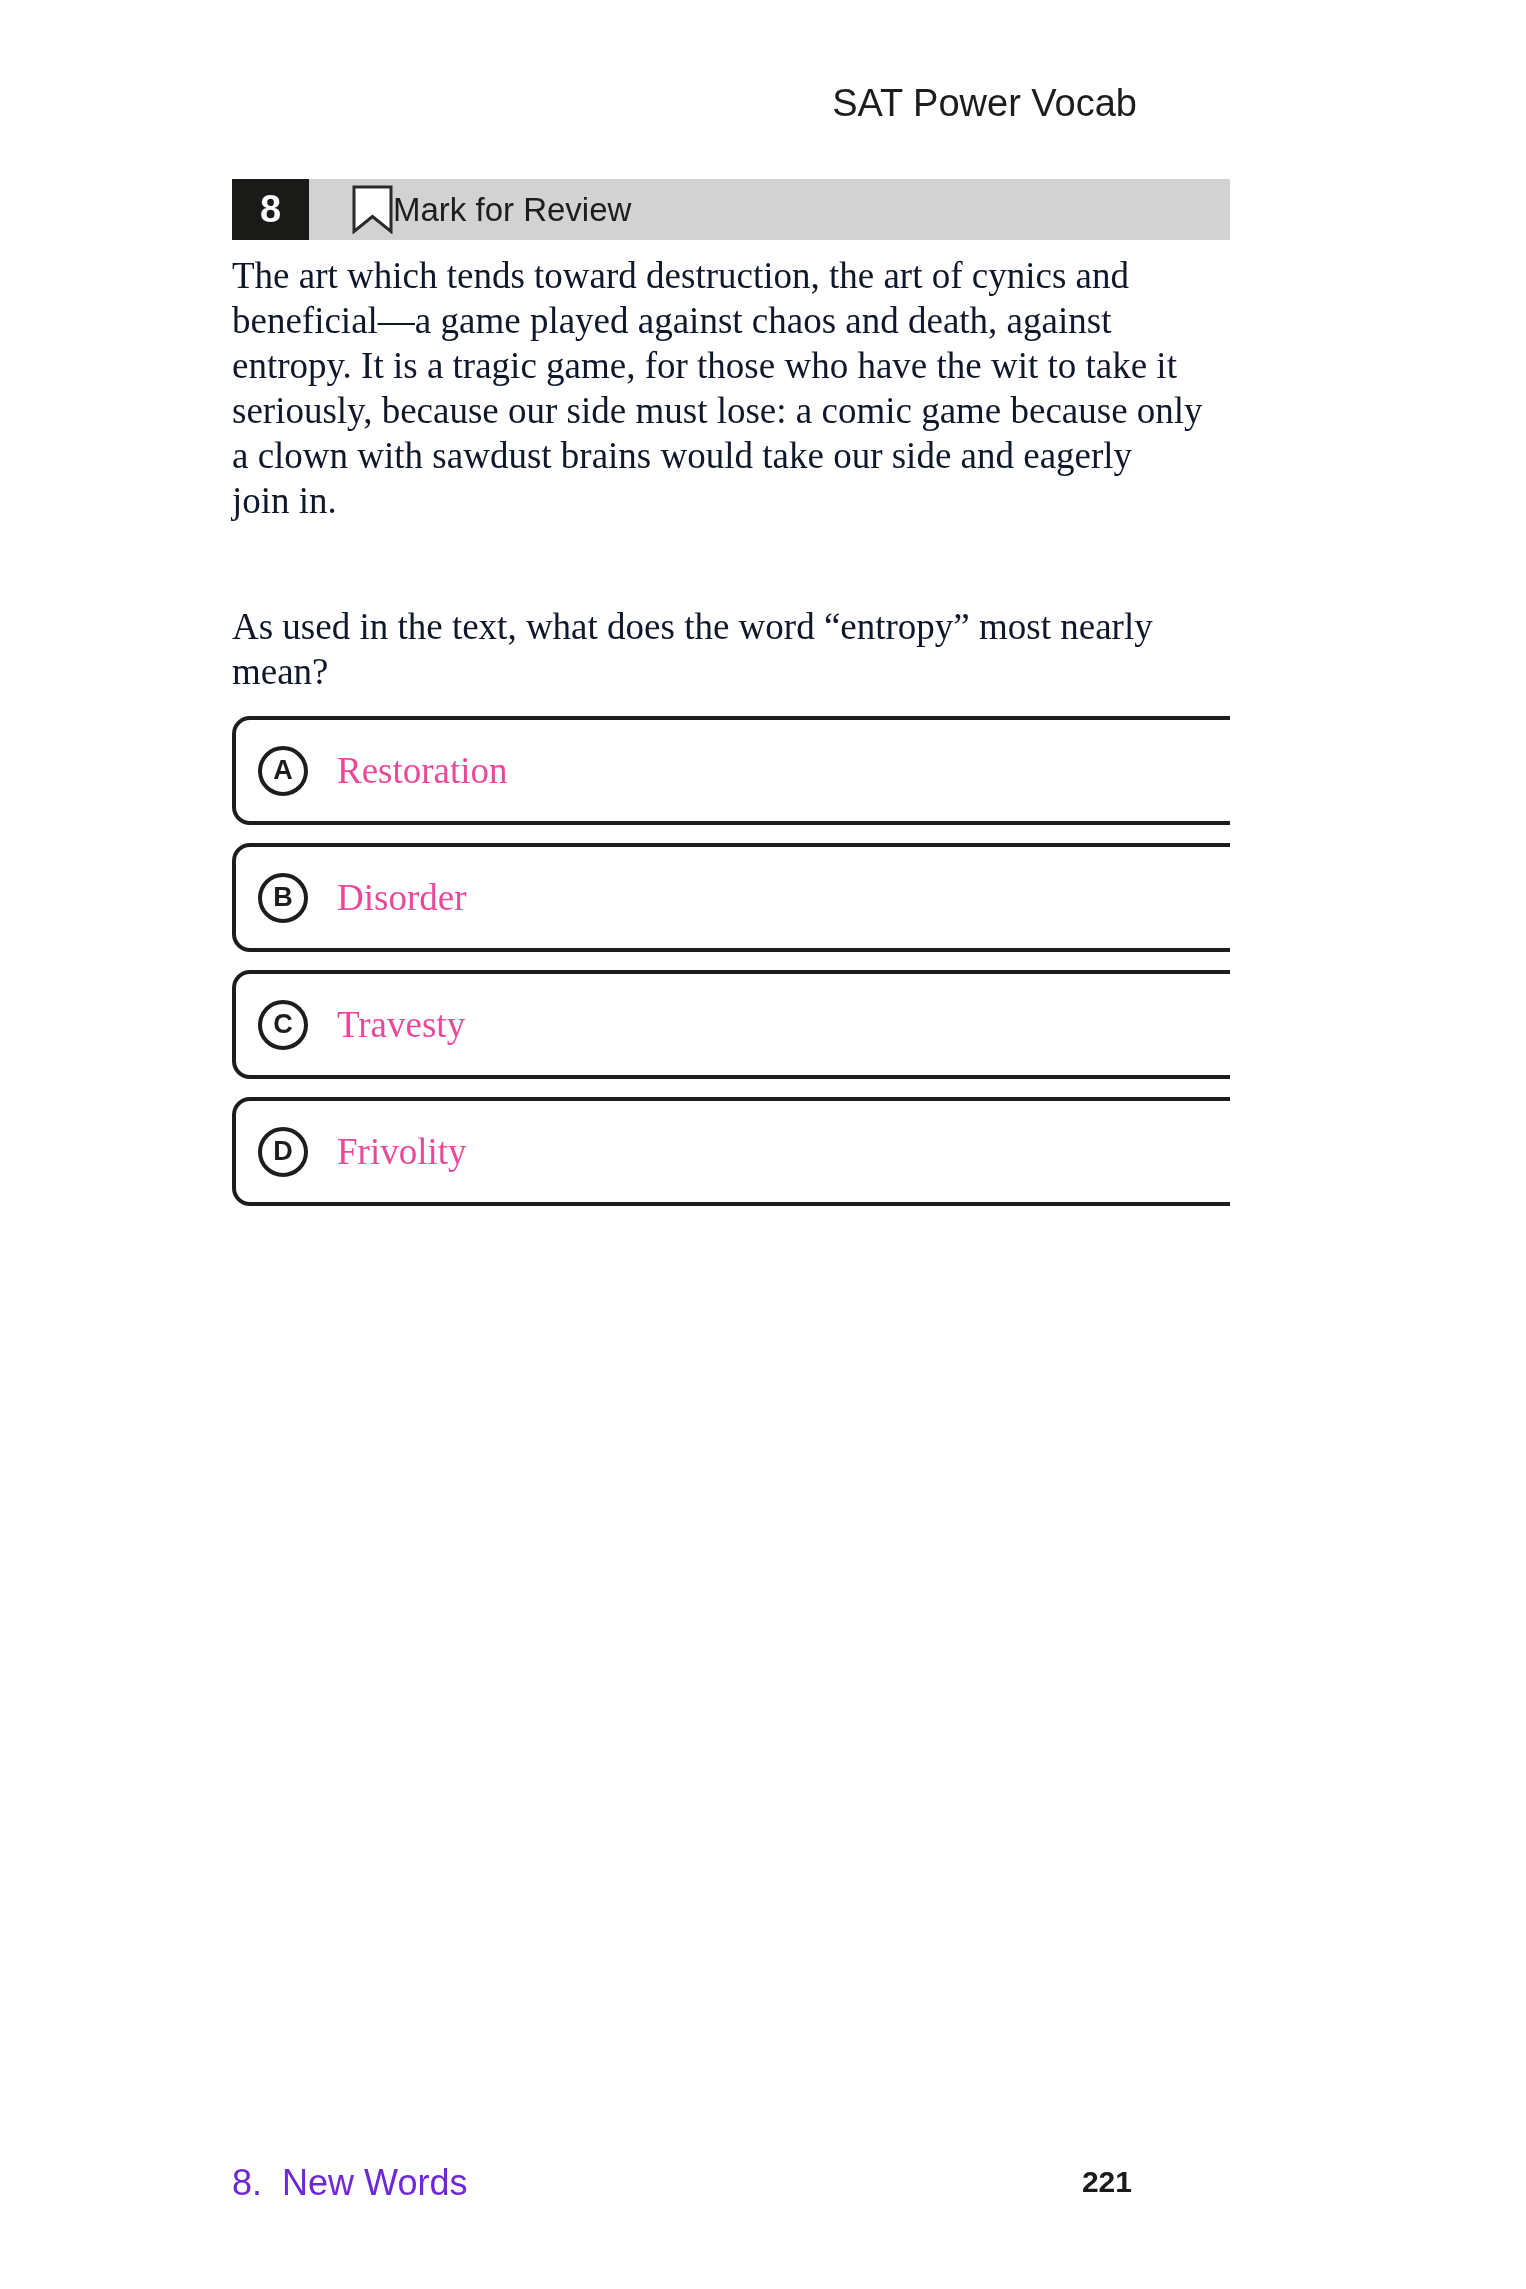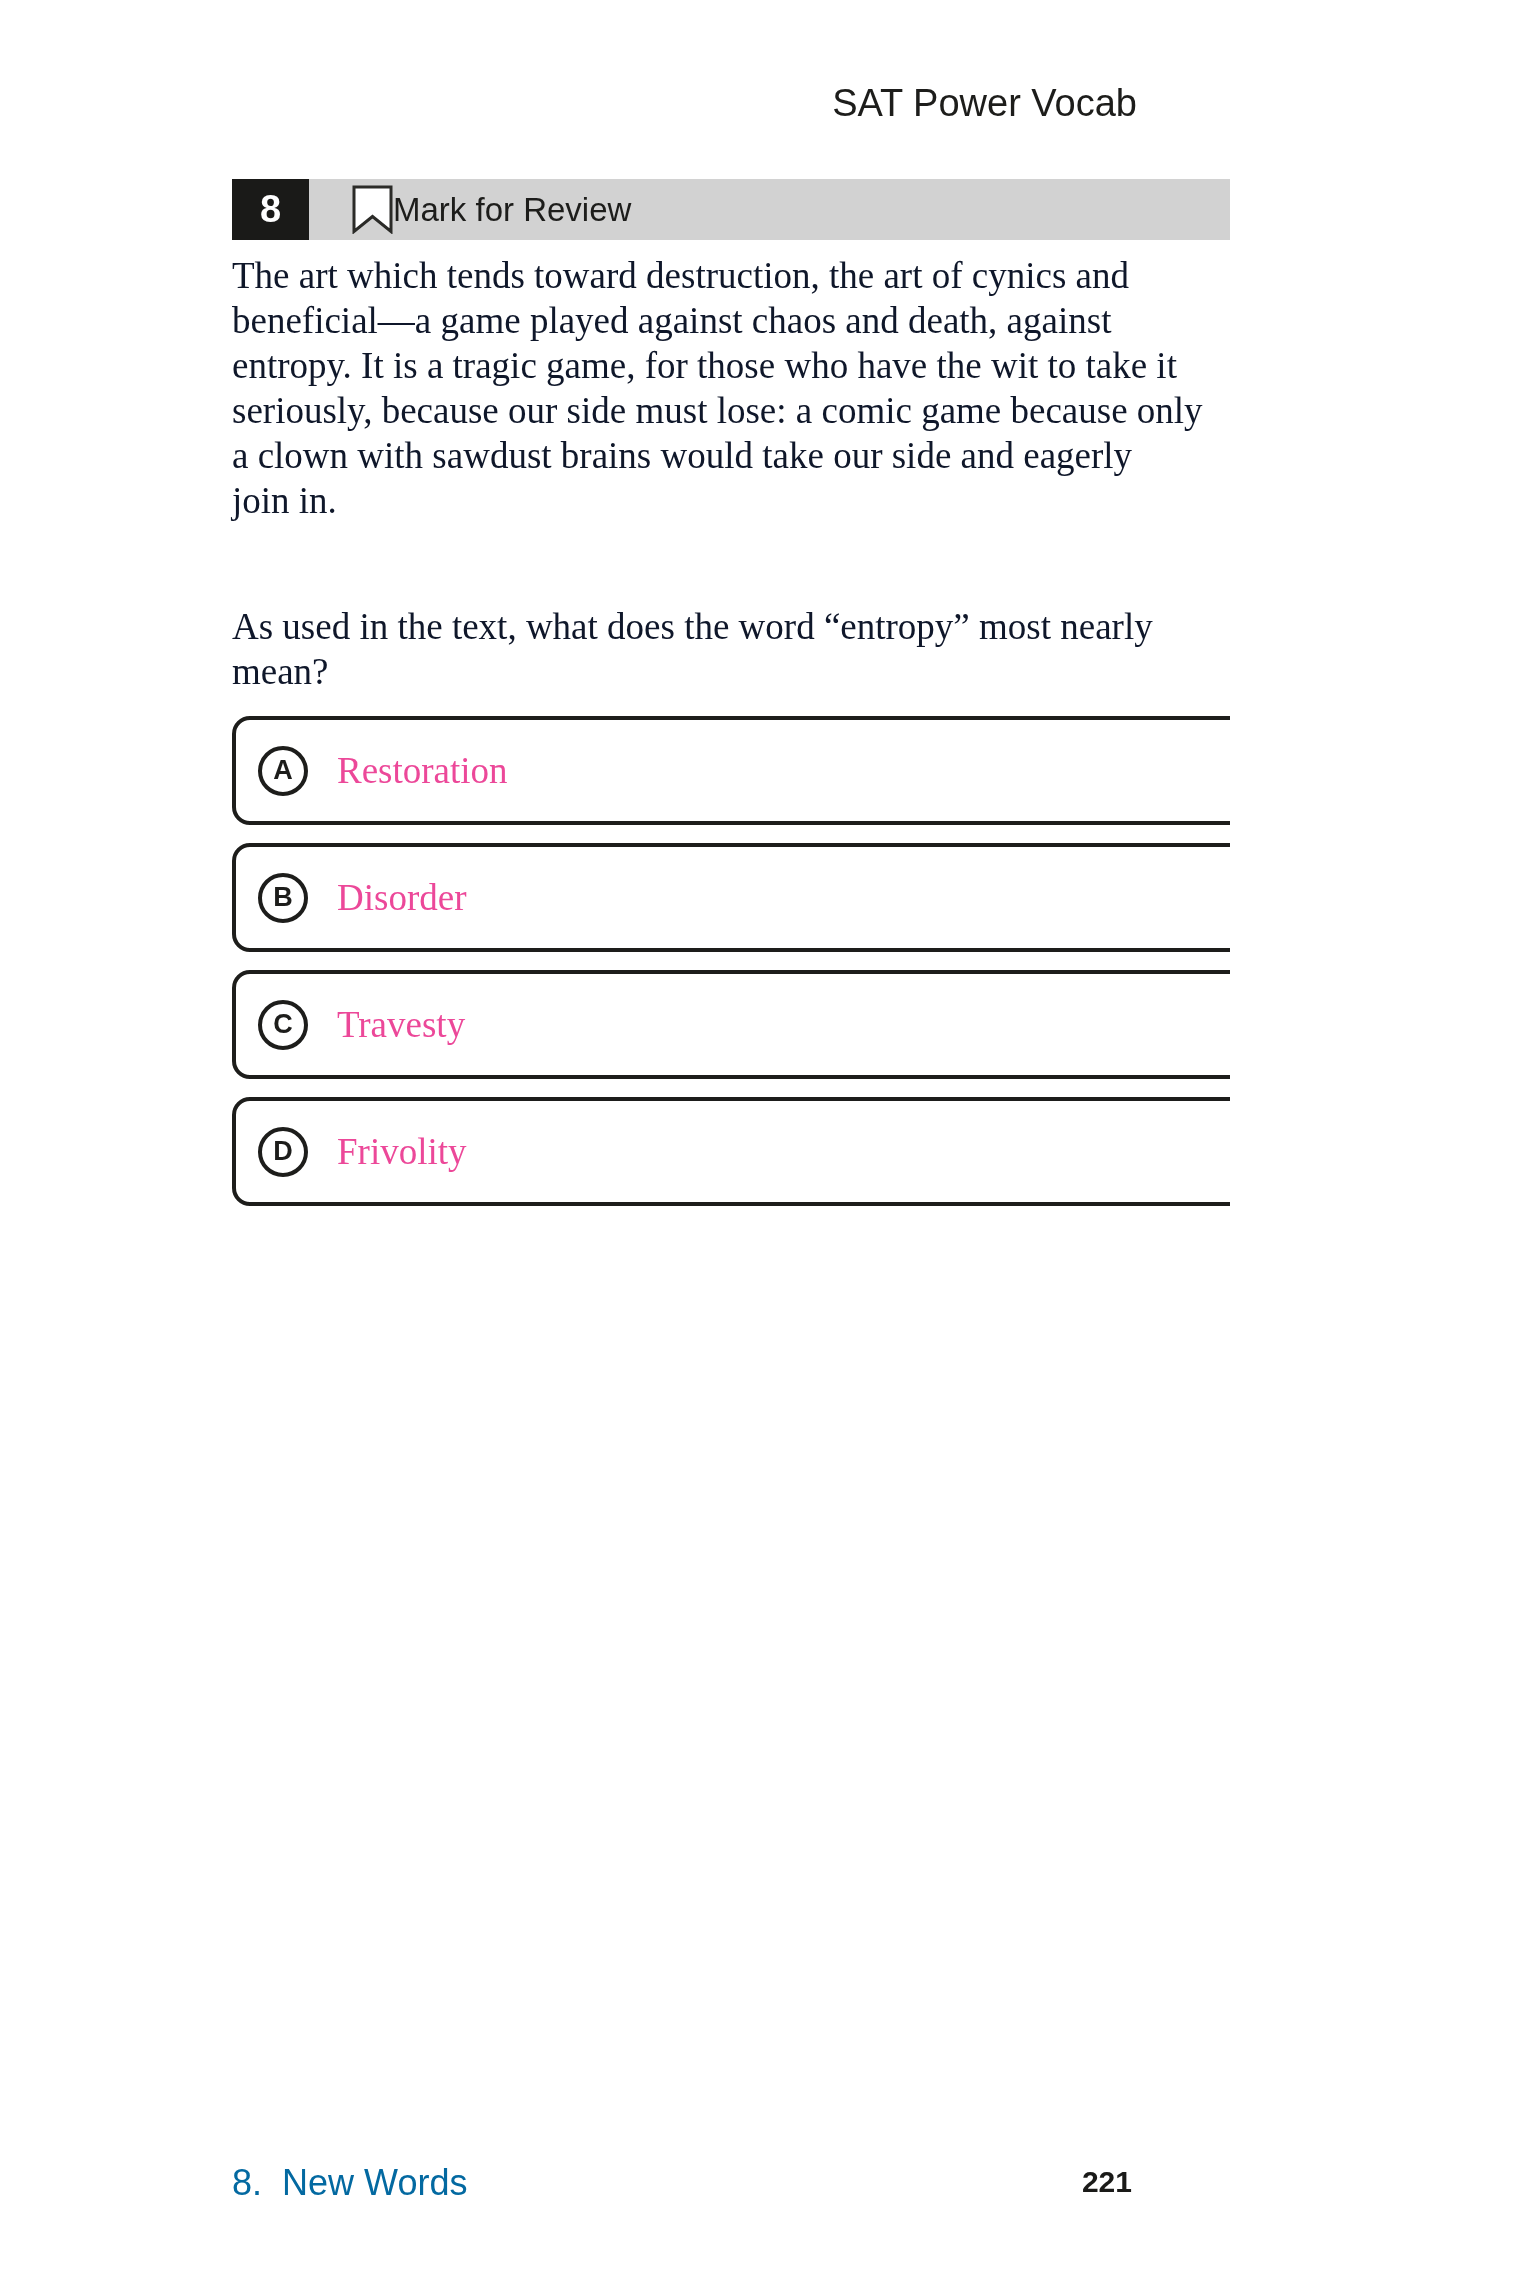--- a/index.html
+++ b/index.html
@@ -108,21 +108,21 @@
     color: #ec4899;
   }
 
   
   .footer-left {
     position: absolute;
     left: 232px;
     top: 2163px;
     font-size: 36px;
     line-height: 40px;
-    color: #0369a1;
+    color: #6d28d9;
   }
   .footer-left .chapter-title { margin-left: 20px; }
   .footer-page {
     position: absolute;
     right: 98px;
     top: 2162px;
     font-size: 30px;
     line-height: 40px;
     font-weight: bold;
     color: #1a1a18;

